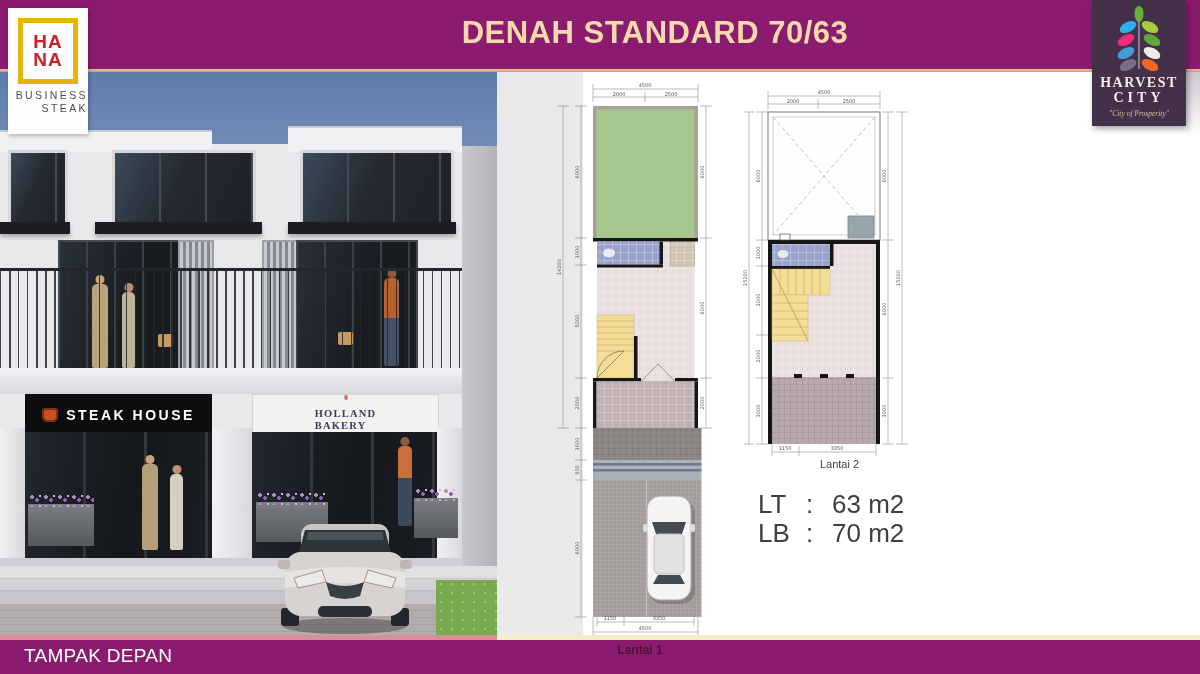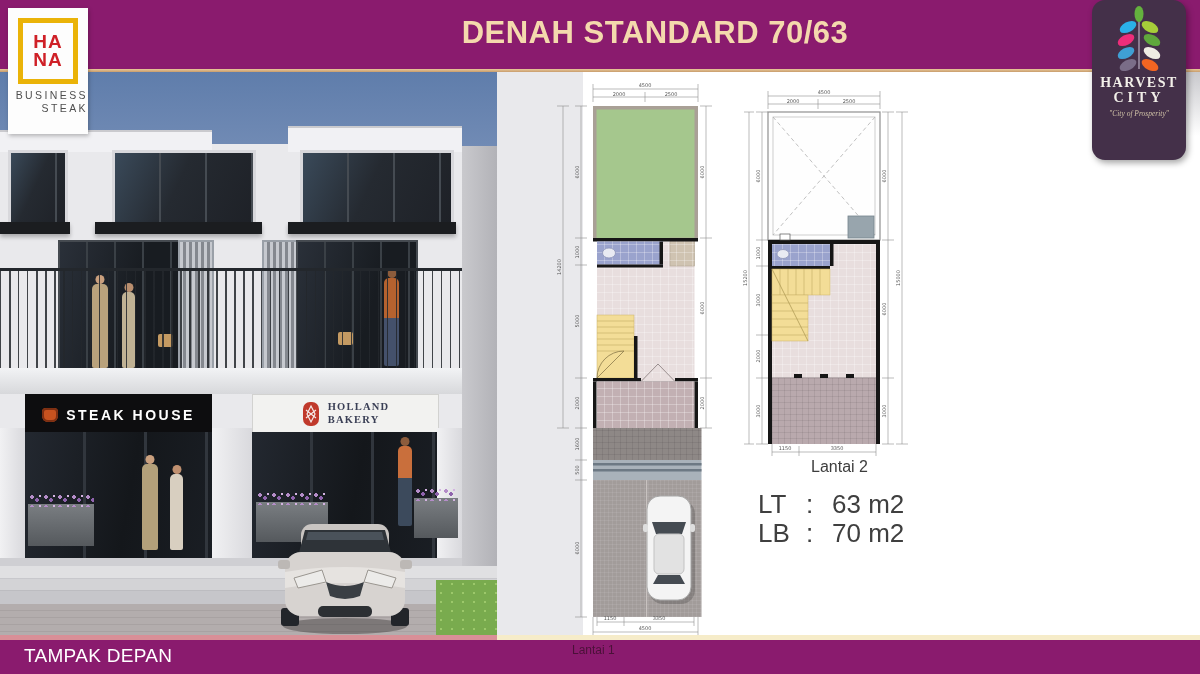--- a/index.html
+++ b/index.html
@@ -7,39 +7,39 @@
          font-family:"Liberation Sans",sans-serif;}
   .abs{position:absolute;}
 
   
   .hdr{left:0;top:0;width:1200px;height:69px;background:#8a1b6e;}
   .goldline{left:0;top:69px;width:1200px;height:3px;background:linear-gradient(#e8c89a,#c99d6c);}
   .title{left:400px;top:15px;width:510px;text-align:center;color:#f4d9ad;
          font-size:31px;font-weight:700;letter-spacing:.5px;}
   .footer{left:0;top:640px;width:1200px;height:34px;background:#8a1b6e;}
   .footer-label{left:24px;top:645px;color:#fff;font-size:19px;font-weight:400;letter-spacing:.3px;}
-  .lantai1-cap{left:572px;top:643px;width:160px;text-align:left;color:#40102f;
-               font-size:12px;font-weight:400;opacity:.85;}
-  .lantai2-cap{left:742px;top:458px;width:195px;text-align:center;color:#3d3d3d;font-size:16px;}
+  .lantai1-cap{left:560px;top:643px;width:160px;text-align:center;color:#40102f;
+               font-size:12px;font-weight:700;opacity:.85;}
+  .lantai2-cap{left:742px;top:458px;width:195px;text-align:center;color:#3d3d3d;font-size:11px;}
   .strip-pink{left:0;top:635px;width:497px;height:5px;background:#d98f97;}
   .strip-cream{left:497px;top:635px;width:703px;height:5px;background:#f6ecc9;}
   .corner-shadow{left:1186px;top:72px;width:14px;height:64px;
                  background:linear-gradient(#c9c9cd,#ffffff);}
 
   
   .hana{left:8px;top:8px;width:80px;height:126px;background:#fdfdfd;
         box-shadow:1px 2px 4px rgba(0,0,0,.25);text-align:center;}
   .hana-box{margin:10px auto 5px;width:50px;height:56px;border:5px solid #eab308;
             display:flex;flex-direction:column;align-items:center;justify-content:center;}
   .hana-box span{color:#cf2027;font-weight:800;font-size:19px;line-height:.95;letter-spacing:1px;}
   .hana-sub{color:#4e4e4e;font-size:10.5px;letter-spacing:2.4px;line-height:1.25;text-align:right;}
 
   
-  .harvest{left:1092px;top:0;width:94px;height:160px;background:#443049;text-align:center;
-           box-shadow:2px 3px 6px rgba(0,0,0,.35);border-radius:13px;}
+  .harvest{left:1092px;top:0;width:94px;height:126px;background:#443049;text-align:center;
+           box-shadow:2px 3px 6px rgba(0,0,0,.35);}
   .hv-name{color:#f2efe9;font-family:"Liberation Serif",serif;font-size:14px;
            font-weight:700;letter-spacing:1.5px;line-height:1.1;}
   .hv-city{letter-spacing:4px;}
   .hv-tag{color:#cfc0a6;font-family:"Liberation Serif",serif;font-style:italic;
           font-size:7.5px;margin-top:3px;}
 
   
   .photo{left:0;top:72px;width:583px;height:568px;overflow:hidden;background:#e9e9ec;}
   .sky{left:0;top:0;width:497px;height:180px;background:linear-gradient(#5f7dab,#8a9ec2);}
   .facade{left:0;top:72px;width:462px;height:460px;background:#e9e9ec;}
@@ -60,21 +60,21 @@
   .rail{left:0;top:196px;width:462px;height:100px;border-top:3px solid #23272c;
         border-bottom:2px solid #3a3f45;
         background:repeating-linear-gradient(90deg,rgba(35,39,44,.85) 0 1.5px,transparent 1.5px 9px);}
   .slab{left:0;top:296px;width:462px;height:26px;background:linear-gradient(#f2f3f5,#d7d8db);}
   .sign-steak{left:25px;top:322px;width:187px;height:42px;background:#0d0d0f;
               display:flex;align-items:center;justify-content:center;gap:8px;}
   .sign-steak .txt{color:#fff;font-weight:700;font-size:14px;letter-spacing:2.5px;}
   .badge{width:16px;height:14px;border-radius:4px 4px 6px 6px;background:#c8521f;
          box-shadow:0 0 0 2px #7e2f12 inset;}
   .sign-holland{left:252px;top:322px;width:185px;height:38px;background:#f2f2f0;
-                border:1px solid #d2d2d0;display:flex;align-items:center;justify-content:center;gap:8px;}
+                border:1px solid #d2d2d0;display:flex;align-items:center;justify-content:center;gap:8px;flex-direction:column;}
   .holl-txt{color:#3a3f55;font-family:"Liberation Serif",serif;font-weight:700;
             font-size:10.5px;letter-spacing:1.2px;line-height:1.2;}
   .pillar{top:356px;height:140px;background:linear-gradient(90deg,#f1f1f3,#d9d9dd);}
   .glass{top:360px;height:130px;
          background:
            repeating-linear-gradient(90deg,transparent 0 58px,#31363d 58px 61px),
            linear-gradient(100deg,#232830 0%,#14171b 55%,#1a1e24 100%);}
   .thresh{left:0;top:486px;width:462px;height:8px;background:#cfcfd3;}
   .steps{left:0;top:494px;width:497px;height:38px;
          background:linear-gradient(#e0e0e2 0 12px,#c8c8cc 12px 13px,#d3d3d6 13px 24px,

